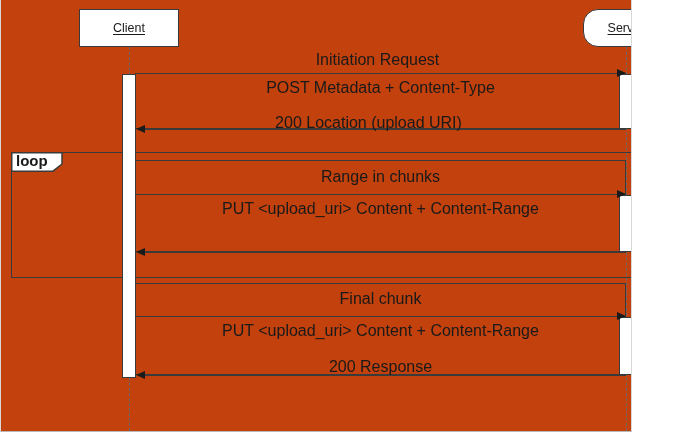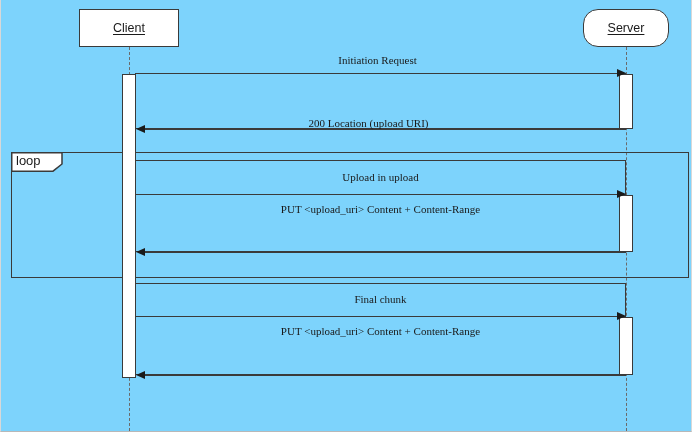--- a/index.html
+++ b/index.html
@@ -5,23 +5,23 @@
   html, body {
     margin: 0;
     padding: 0;
     background: #ffffff;
   }
   body {
     font-family: "Liberation Sans", sans-serif;
   }
   #canvas {
     position: relative;
-    width: 692px;
+    width: 632px;
     height: 432px;
-    background: #7dd3fc;
+    background: #c2410c;
     overflow: hidden;
     box-sizing: border-box;
     border-bottom: 1px solid #b8b8b8;
     border-left: 1px solid #d8d8d8;
     border-right: 1px solid #d8d8d8;
   }
 
   
   .participant {
     position: absolute;
@@ -86,50 +86,50 @@
   }
   .arrowhead.right {
     border-top: 4.5px solid transparent;
     border-bottom: 4.5px solid transparent;
     border-left: 9px solid #1a1a1a;
   }
 
   
   .msg-text {
     position: absolute;
-    font-size: 11px;
+    font-size: 16px;
     color: #1a1a1a;
     text-align: center;
     white-space: nowrap;
     z-index: 5;
-    font-family: Liberation Serif, serif;
   }
 
   
   .fragment {
     position: absolute;
     border: 1.5px solid #3a3a3a;
     box-sizing: border-box;
     background: transparent;
     z-index: 3;
   }
   .fragment-tab {
     position: absolute;
     box-sizing: border-box;
     z-index: 7;
   }
   .fragment-tab svg { display: block; }
   .fragment-tab .tab-label {
     position: absolute;
     left: 5px;
     top: 1px;
-    font-size: 13px;
+    font-size: 15px;
     color: #1a1a1a;
     line-height: 16px;
     white-space: nowrap;
+    font-weight: bold;
   }
 </style>
 </head>
 <body>
 
 <div id="canvas">
 
   <div class="participant" style="left:78px; top:9px; width:100px; height:38px;">
     <span>Client</span>
   </div>
@@ -152,27 +152,28 @@
   <div class="msg-text" style="left:128px; top:47px; width:497px; line-height:26px;">Initiation Request</div>
 
   <div class="activation" style="left:121px; top:74px; width:14px; height:304px;"></div>
 
   <div class="activation" style="left:618px; top:74px; width:14px; height:55px;"></div>
 
   <div class="band" style="left:134px; top:73px; width:491px; height:56px;"></div>
 
   <div class="shaft" style="left:134px; top:73px; width:491px;"></div>
   <div class="arrowhead right" style="left:616px; top:68.5px;"></div>
+  <div class="msg-text" style="left:134px; top:78px; width:491px; line-height:20px;">POST Metadata + Content-Type</div>
 
   <div class="shaft" style="left:138px; top:129px; width:487px;"></div>
   <div class="arrowhead left" style="left:135px; top:124.5px;"></div>
   <div class="msg-text" style="left:122px; top:113px; width:491px; line-height:20px;">200 Location (upload URI)</div>
 
   <div class="band" style="left:134px; top:160px; width:491px; height:35px;"></div>
-  <div class="msg-text" style="left:134px; top:166px; width:491px; line-height:22px;">Upload in upload</div>
+  <div class="msg-text" style="left:134px; top:166px; width:491px; line-height:22px;">Range in chunks</div>
 
   <div class="activation" style="left:618px; top:195px; width:14px; height:57px;"></div>
 
   <div class="band" style="left:134px; top:194px; width:491px; height:58px;"></div>
 
   <div class="shaft" style="left:134px; top:194px; width:491px;"></div>
   <div class="arrowhead right" style="left:616px; top:189.5px;"></div>
   <div class="msg-text" style="left:134px; top:199px; width:491px; line-height:20px;">PUT &lt;upload_uri&gt; Content + Content-Range</div>
 
   <div class="shaft" style="left:138px; top:252px; width:487px;"></div>
@@ -184,14 +185,15 @@
   <div class="activation" style="left:618px; top:317px; width:14px; height:58px;"></div>
 
   <div class="band" style="left:134px; top:316px; width:491px; height:59px;"></div>
 
   <div class="shaft" style="left:134px; top:316px; width:491px;"></div>
   <div class="arrowhead right" style="left:616px; top:311.5px;"></div>
   <div class="msg-text" style="left:134px; top:321px; width:491px; line-height:20px;">PUT &lt;upload_uri&gt; Content + Content-Range</div>
 
   <div class="shaft" style="left:138px; top:375px; width:487px;"></div>
   <div class="arrowhead left" style="left:135px; top:370.5px;"></div>
+  <div class="msg-text" style="left:134px; top:357px; width:491px; line-height:20px;">200 Response</div>
 
 </div>
 
 </body></html>

